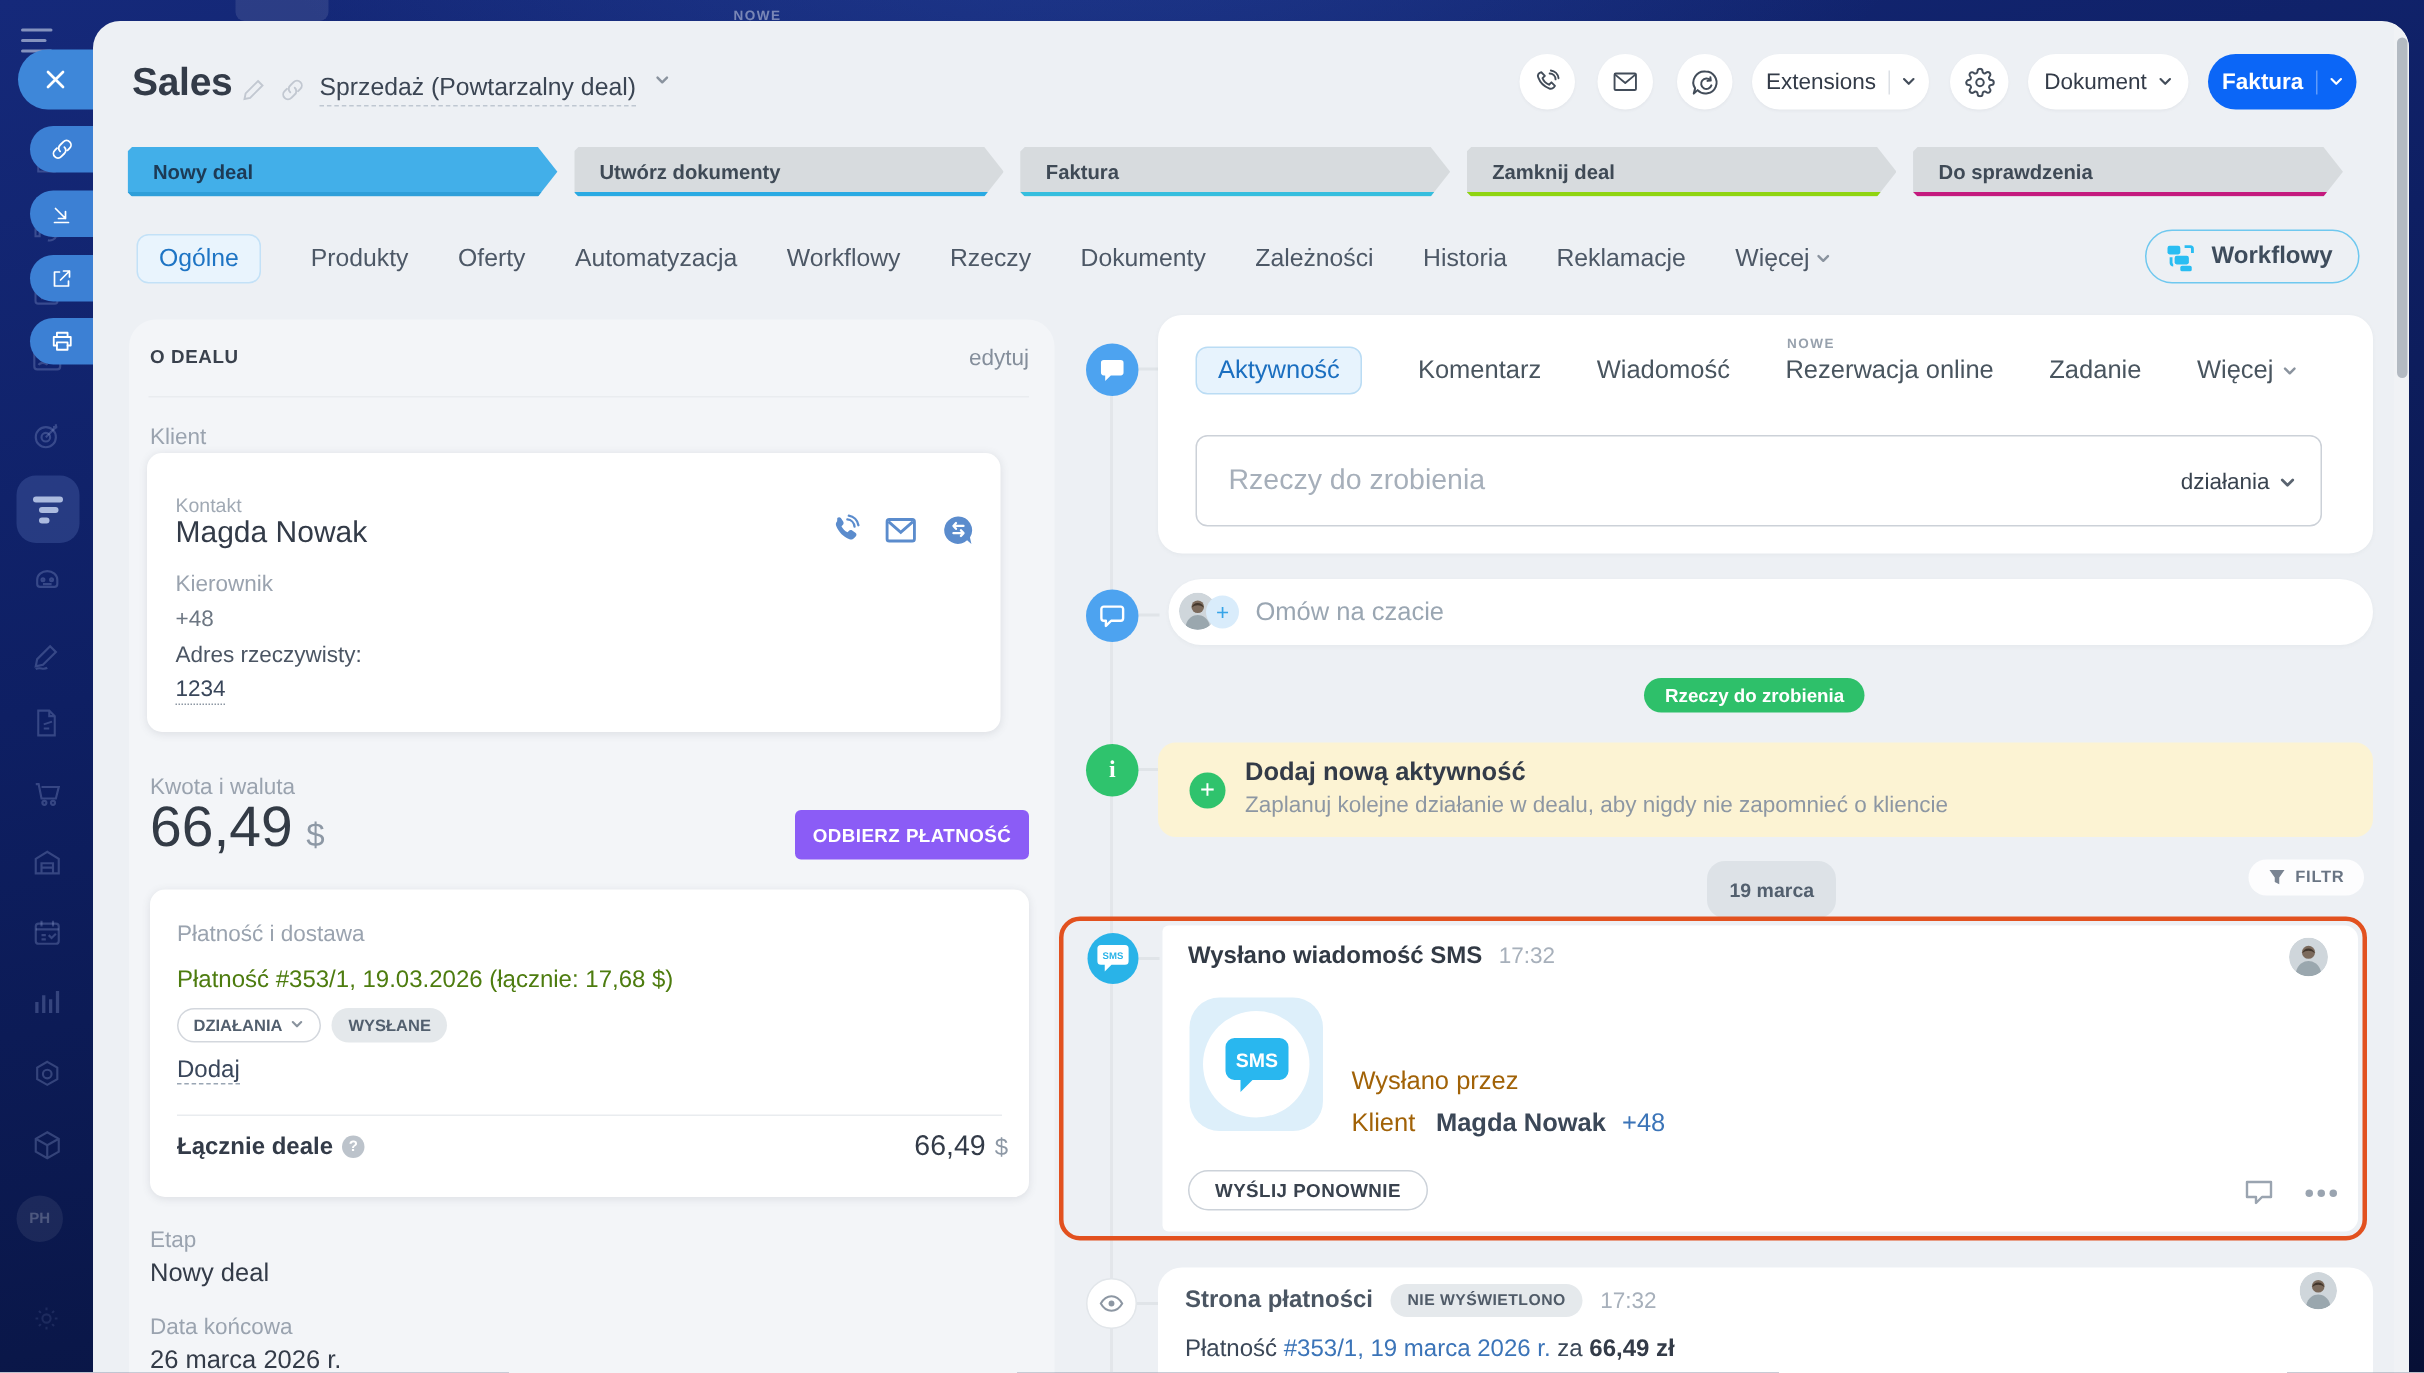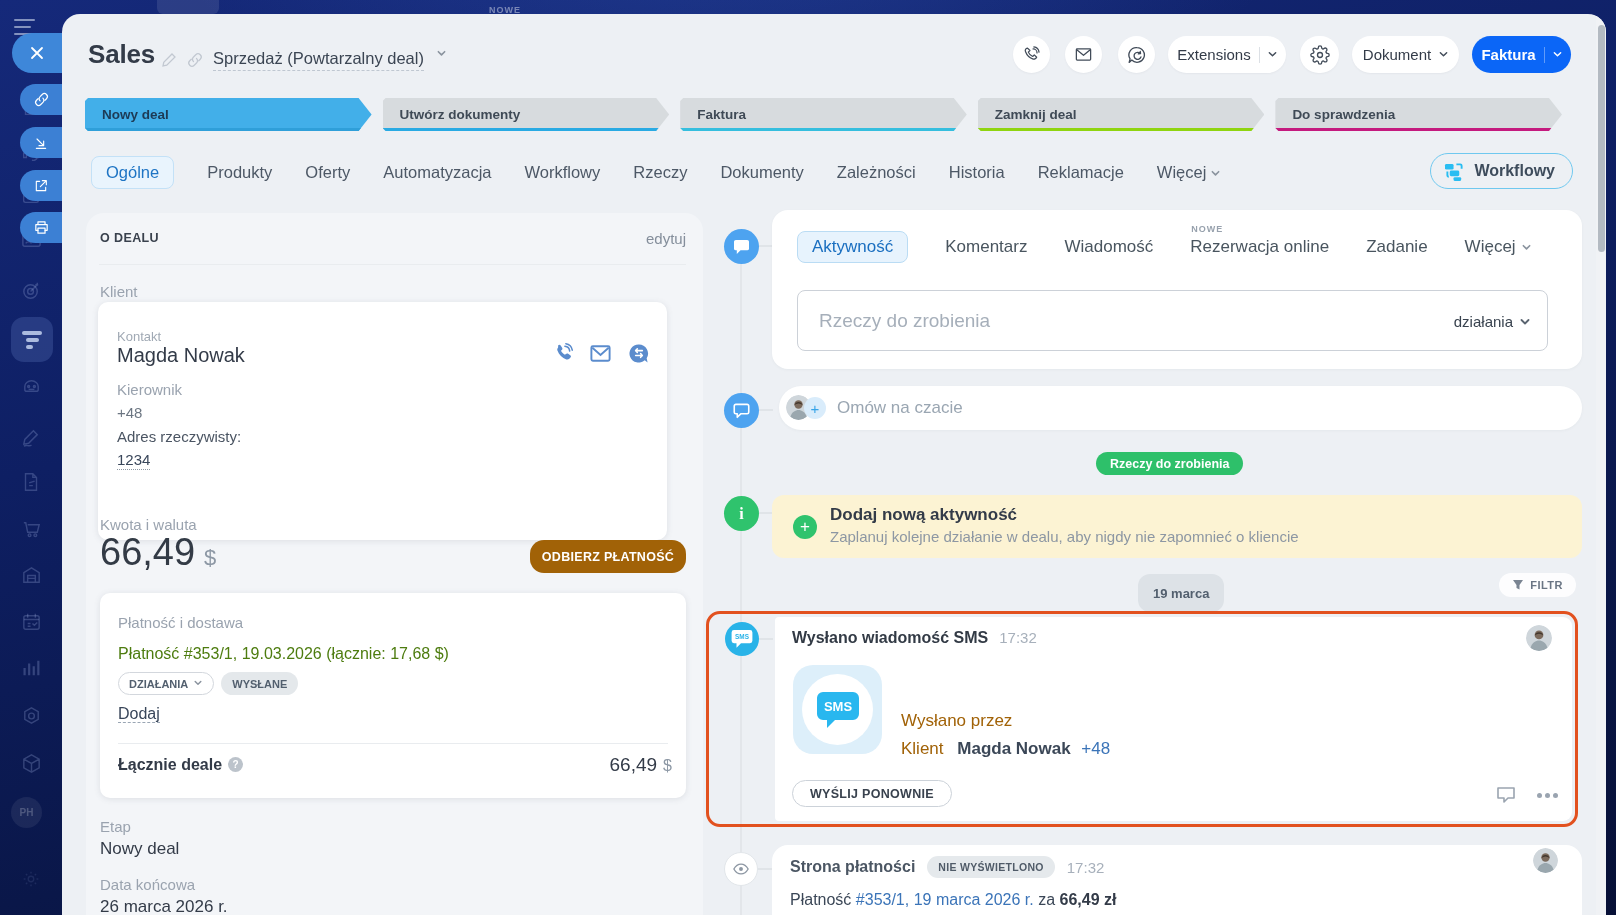--- a/index.html
+++ b/index.html
@@ -73,21 +73,21 @@
 .deal-card { position:absolute; left:24px; top:199px; width:617px; height:725px; background:#f3f5f8; border-radius:18px; }
 .lab { font-size:15px; color:#9aa3af; }
 .deal-sec-title { position:absolute; left:14px; top:18px; font-size:12.5px; font-weight:bold; letter-spacing:.4px; color:#39414d; }
 .deal-edit { position:absolute; right:17px; top:17px; font-size:15px; color:#848e9b; cursor:pointer; }
 .deal-div { position:absolute; left:13px; right:17px; top:51px; border-top:1px solid #e9ecef; }
 .client-card, .pay-card { position:absolute; background:#fff; border-radius:10px; box-shadow:0 1px 6px rgba(83,92,105,.14); }
 .small-lab { font-size:13px; color:#a0a9b4; }
 .cc-icons { position:absolute; right:17px; top:40px; display:flex; gap:15px; }
 .cc-icons .ic { width:23px; height:23px; color:#5b8ccd; cursor:pointer; }
 .dotted-val { border-bottom:1px dotted #8d97a3; padding-bottom:1px; cursor:pointer; }
-.pay-btn { position:absolute; left:444px; top:327px; width:156px; height:33px; background:#a16207; border:none; border-radius:14px; color:#fff; font-family:inherit; font-size:12.5px; font-weight:bold; letter-spacing:.3px; cursor:pointer; }
+.pay-btn { position:absolute; left:444px; top:327px; width:156px; height:33px; background:#8b5cf6; border:none; border-radius:4px; color:#fff; font-family:inherit; font-size:12.5px; font-weight:bold; letter-spacing:.3px; cursor:pointer; }
 .badge-outline { display:inline-flex; align-items:center; gap:6px; height:23px; padding:0 10px; border:1px solid #d3d7dd; border-radius:12px; font-size:11px; font-weight:bold; color:#525f6e; cursor:pointer; background:#fff; }
 .badge-gray { display:inline-flex; align-items:center; height:23px; padding:0 11px; background:#e4e8eb; border-radius:12px; font-size:11px; font-weight:bold; color:#525f6e; }
 .link-blue { color:#4d7c0f; cursor:pointer; }
 .dashed-link { color:#39465a; border-bottom:1px dashed #9aa6b4; cursor:pointer; }
 .q-ic { display:inline-flex; width:15px; height:15px; border-radius:50%; background:#bcc3cb; color:#fff; font-size:10px; font-weight:bold; align-items:center; justify-content:center; margin-left:6px; vertical-align:2px; }
 
 
 .vline { position:absolute; left:678px; top:232px; bottom:0; width:2px; background:#e3e6ea; }
 .conn { position:absolute; width:14px; height:2px; background:#e0e4e8; }
 .tl-circle { position:absolute; width:35px; height:35px; border-radius:50%; display:flex; align-items:center; justify-content:center; z-index:2; }
@@ -398,21 +398,21 @@
           <rect x="10" y="16" width="8" height="4" rx="1.2" fill="#29bdf2"></rect>
         </svg>
   <span>Workflowy</span>
 </div>
 <section class="deal-card">
   <div class="deal-sec-title">O DEALU</div>
   <div class="deal-edit">edytuj</div>
   <div class="deal-div"></div>
   <div class="lab" style="position:absolute; left:14px; top:70px">Klient</div>
 
-  <div class="client-card" style="left:12px; top:89px; width:569px; height:238px">
+  <div class="client-card" style="left:12px; top:89px; width:569px; height:186px">
     <div class="small-lab" style="position:absolute; left:19px; top:27px">Kontakt</div>
     <div style="position:absolute; left:19px; top:42px; font-size:20px; color:#333b48">Magda Nowak</div>
     <div class="cc-icons">
       <span class="ic">
               <svg width="23" height="23" viewBox="0 0 24 24" fill="currentColor">
                 <path d="M7.5 3.5 c.8-.8 2-.7 2.6.2 l1.5 2.2 c.5.8.4 1.8-.3 2.4 l-.9.9 c.9 1.8 2.4 3.3 4.2 4.2 l.9-.9 c.6-.7 1.6-.8 2.4-.3 l2.2 1.5 c.9.6 1 1.8.2 2.6 l-1.2 1.2 c-.8.8-2 1.1-3.1.7 -4.3-1.6-7.7-5-9.3-9.3 -.4-1.1-.1-2.3.7-3.1 z"></path>
                 <path d="M14.5 4.5 a5.5 5.5 0 0 1 5 5" fill="none" stroke="currentColor" stroke-width="1.6" stroke-linecap="round"></path>
                 <path d="M15.5 1.8 a8.2 8.2 0 0 1 6.7 6.7" fill="none" stroke="currentColor" stroke-width="1.6" stroke-linecap="round"></path>
               </svg>
             </span>

